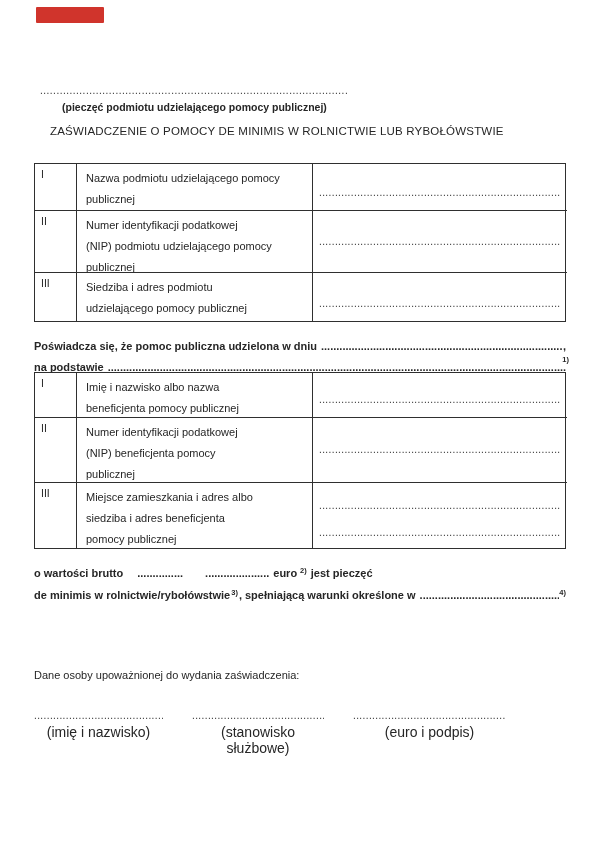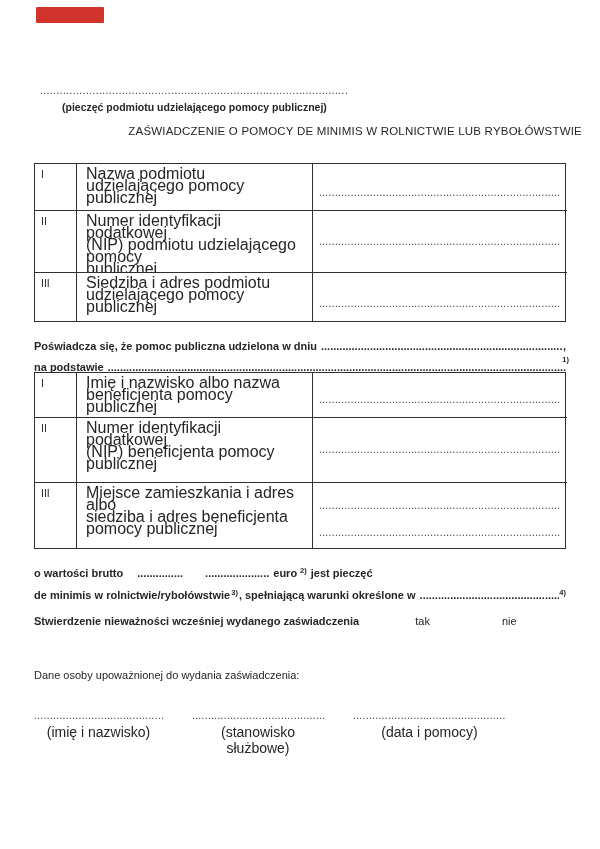--- a/index.html
+++ b/index.html
@@ -12,30 +12,30 @@
 
   
   .red-badge { left:36px; top:7px; width:68px; height:16px; background:#d0342c; border-radius:1px; }
 
   
   .stamp-dots { top:85px; left:40px; width:308px; overflow:hidden; white-space:nowrap;
                 font-size:10px; letter-spacing:0.5px; color:#333; }
   .stamp-caption { top:101px; left:62px; font-size:10.5px;font-weight:bold; }
 
   
-  .title { top:125px; text-align:right; padding-left:16px; font-size:11.5px; letter-spacing:0.2px; white-space:nowrap; }
+  .title { top:125px; text-align:left; padding-left:16px; font-size:11.5px; letter-spacing:0.2px; white-space:nowrap; }
 
   
   .formtable { display:grid; grid-template-columns:42px 236px 254px; border:1.5px solid #2f2f2f; box-sizing:border-box; }
   .t1 { top:163px; grid-template-rows:47px 62px 48px; }
   .t2 { top:372px; grid-template-rows:45px 65px 65px; }
   .cell { box-sizing:border-box; overflow:hidden; }
   .c-num { border-right:1.5px solid #2f2f2f; padding:4px 6px; font-size:10.5px; }
-  .c-label { border-right:1.5px solid #2f2f2f; padding:4px 9px; font-size:16px;
-             line-height:12px; white-space:pre-line; }
+  .c-label { border-right:1.5px solid #2f2f2f; padding:4px 9px; font-size:11px;
+             line-height:21px; white-space:pre-line; }
   .c-dots { padding:0 6px; display:flex; flex-direction:column; font-size:10px;
             letter-spacing:0.4px; color:#333; }
   .c-dots div { overflow:hidden; white-space:nowrap; line-height:14px; }
   .rb { border-bottom:1.5px solid #2f2f2f; }
   .dots-end { justify-content:flex-end; padding-bottom:10px; }
   .dots-center { justify-content:center; }
   .dots-end2 { justify-content:flex-end; padding-bottom:8px; }
   .dots-end2 div { margin-top:13px; }
 
   
@@ -151,37 +151,32 @@
     </div>
     <div class="flexline">
       <span>de minimis w rolnictwie/rybołówstwie</span>
       <span class="sup ml1">3)</span>
       <span class="ml1">, spełniającą warunki określone w</span>
       <span class="fill ml4">............................................................</span>
       <span class="sup">4)</span>
     </div>
   </div>
 
-  <div class="abs content-x par bold flexline invrow">
-    <span>Stwierdzenie nieważności wcześniej wydanego zaświadczenia</span>
-    <span class="tak">tak</span>
-    <span class="nie">nie</span>
-  </div>
 
 
   <div class="abs content-x par authorized">Dane osoby upoważnionej do wydania zaświadczenia:</div>
 
   <div class="abs content-x footer">
     <div class="fcol1">
       <div class="fdots">......................................................................</div>
       <div class="fcaption">(imię i nazwisko)</div>
     </div>
     <div class="fcol2">
       <div class="fdots">......................................................................</div>
       <div class="fcaption">(stanowisko służbowe)</div>
     </div>
     <div>
       <div class="fdots">......................................................................</div>
-      <div class="fcaption">(data i pomocy)</div>
+      <div class="fcaption">(euro i podpis)</div>
     </div>
   </div>
 
 </div>
 
 </body></html>

